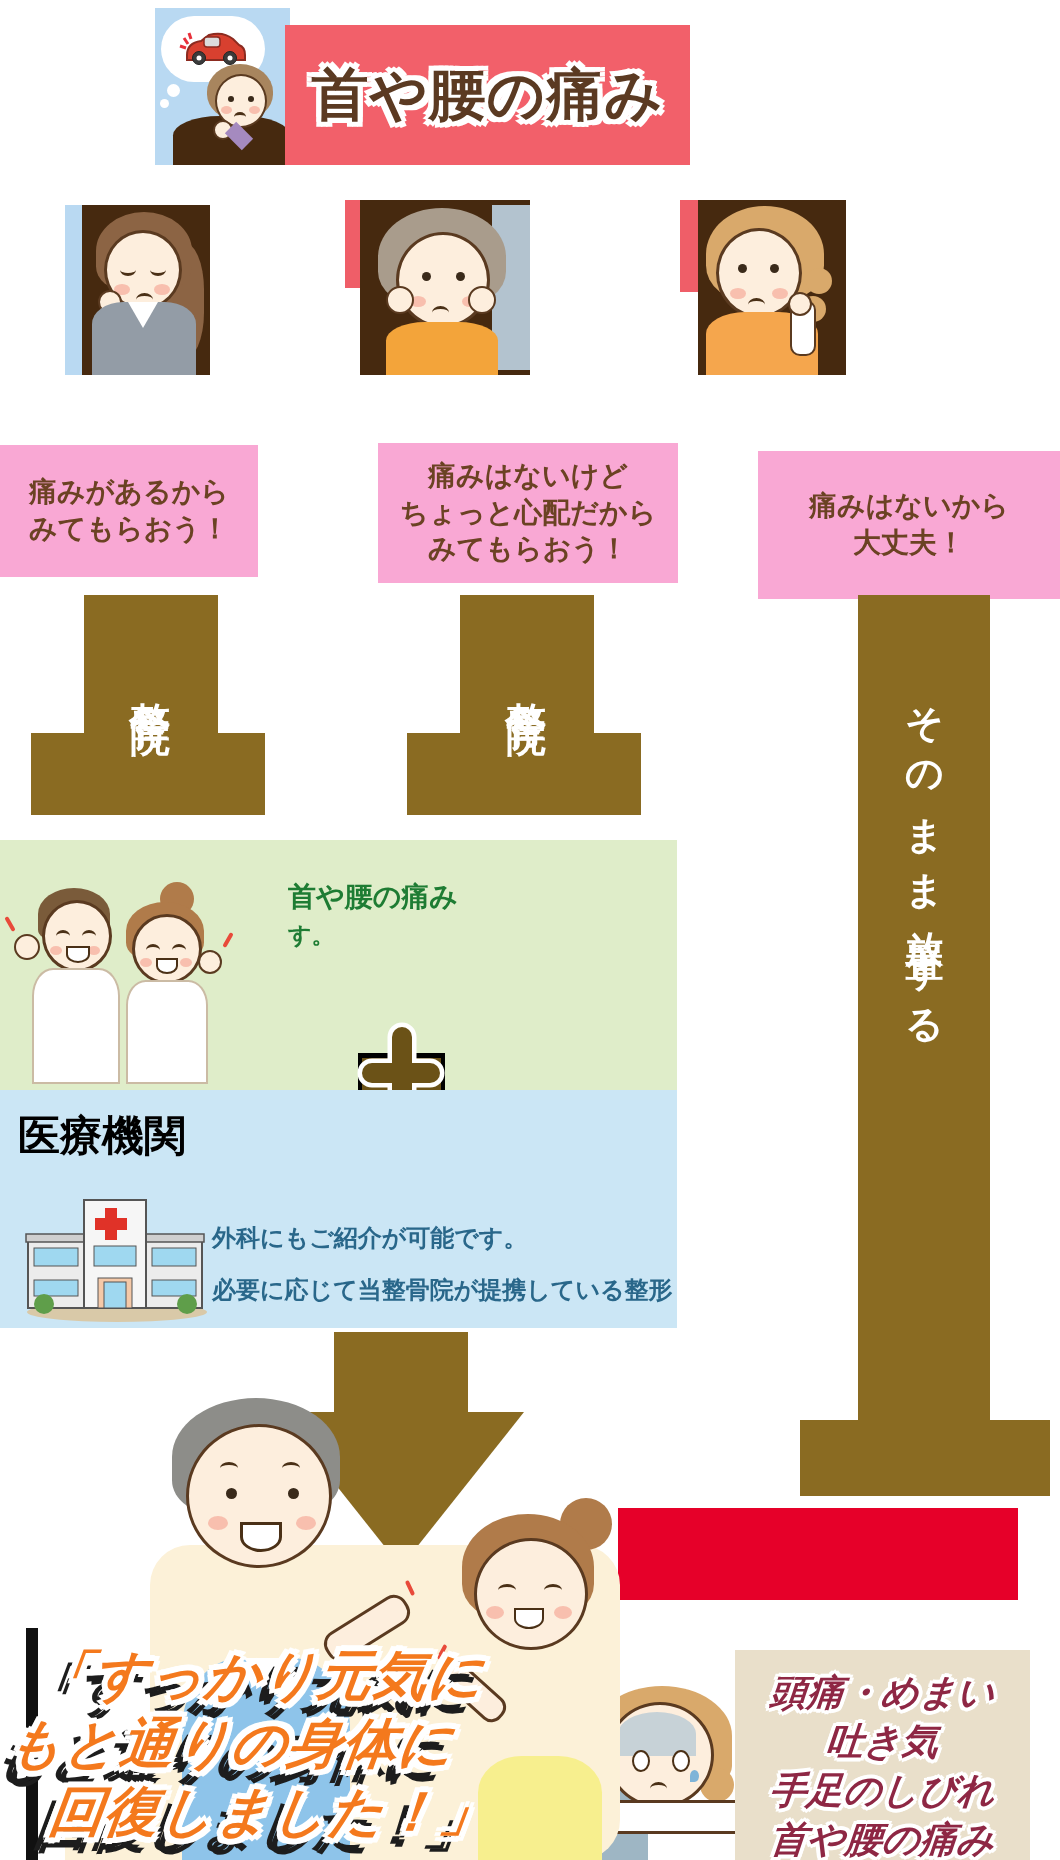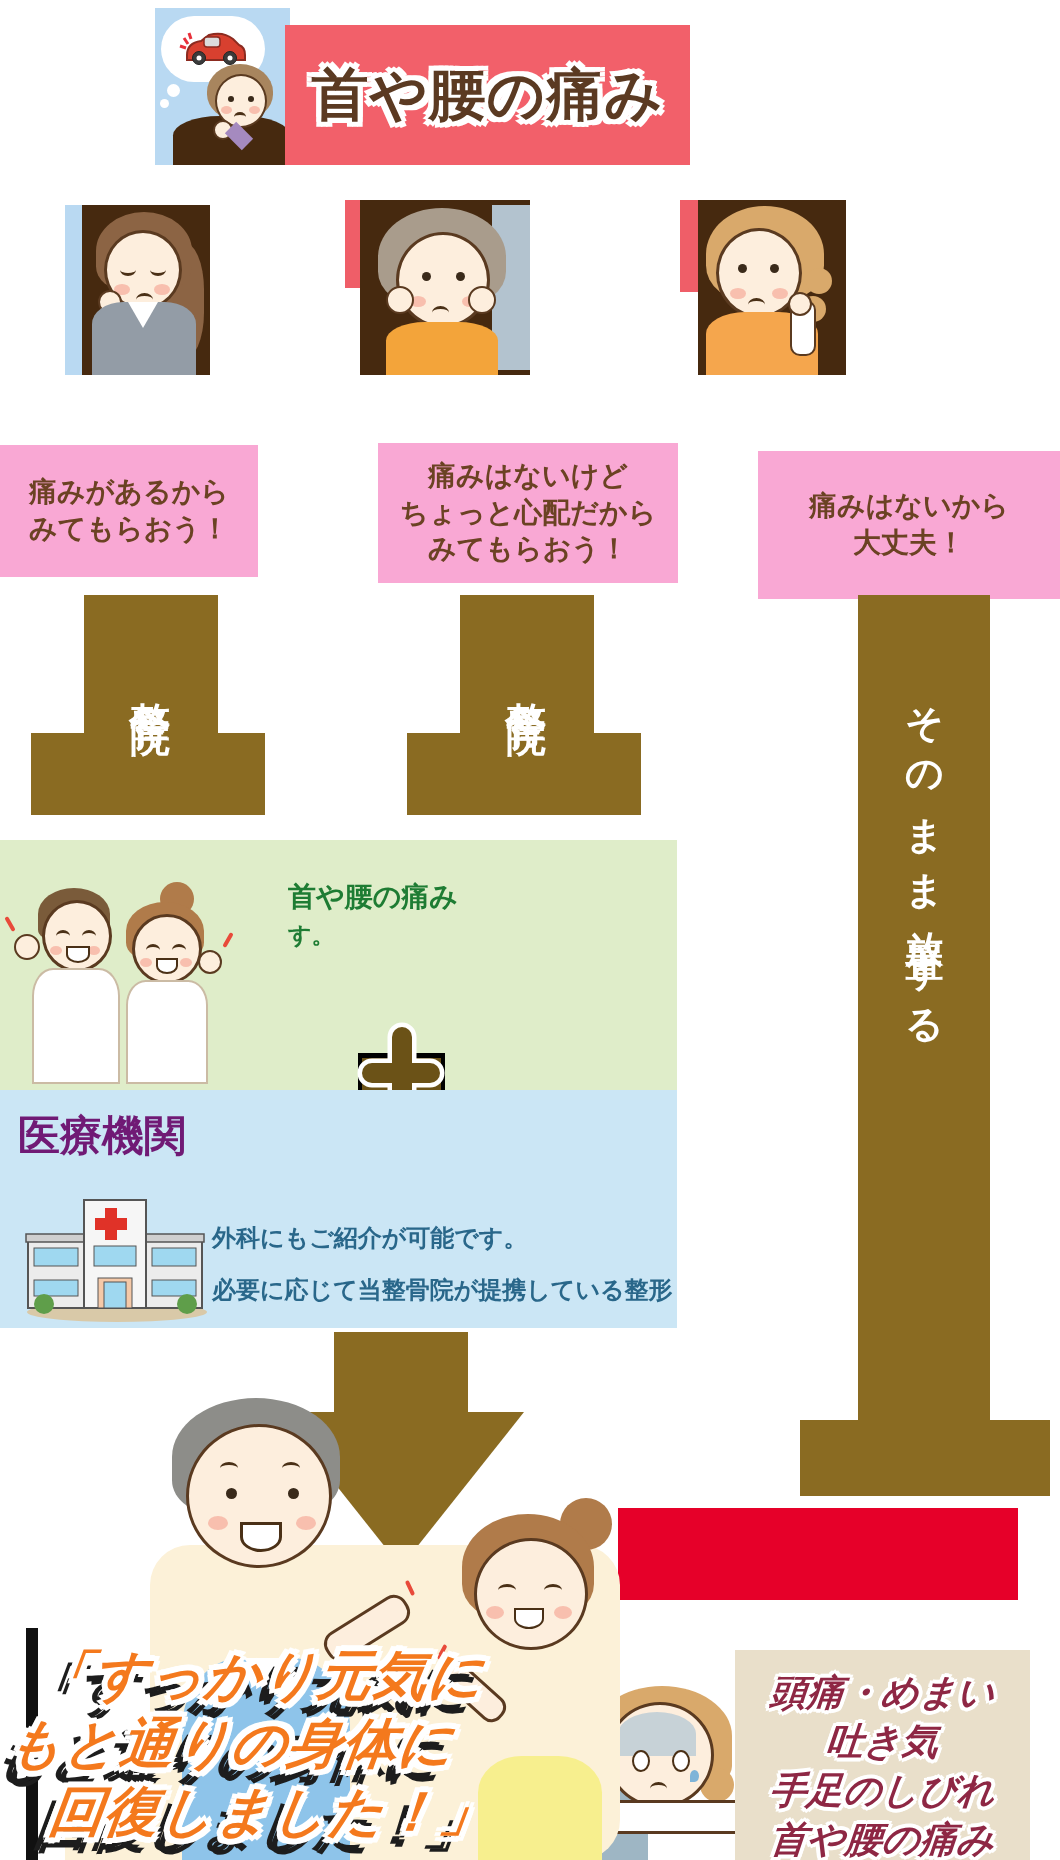--- a/index.html
+++ b/index.html
@@ -185,21 +185,21 @@
       <rect x="40" y="5" width="20" height="92" rx="10"></rect>
       <rect x="10" y="41" width="78" height="20" rx="10"></rect>
     </g>
     <g fill="#6b5217">
       <rect x="40" y="5" width="20" height="92" rx="10"></rect>
       <rect x="10" y="41" width="78" height="20" rx="10"></rect>
     </g>
   </svg>
 
   <div class="abs" style="left:0;top:1090px;width:677px;height:238px;background:#cbe6f5;"></div>
-  <div class="abs" style="left:18px;top:1108px;font-size:42px;font-weight:bold;color:#701a75;">医療機関</div>
+  <div class="abs" style="left:18px;top:1108px;font-size:42px;font-weight:bold;color:#000000;">医療機関</div>
   <svg class="abs" style="left:22px;top:1182px;" width="185" height="142" viewBox="0 0 185 142">
     <ellipse cx="95" cy="130" rx="90" ry="10" fill="#d9c9a8"></ellipse>
     <rect x="6" y="58" width="56" height="68" fill="#ececec" stroke="#555" stroke-width="2"></rect>
     <rect x="124" y="58" width="56" height="68" fill="#ececec" stroke="#555" stroke-width="2"></rect>
     <rect x="4" y="52" width="60" height="8" fill="#cfcfcf" stroke="#555" stroke-width="1.5"></rect>
     <rect x="122" y="52" width="60" height="8" fill="#cfcfcf" stroke="#555" stroke-width="1.5"></rect>
     <rect x="12" y="66" width="44" height="18" fill="#9fd8f0" stroke="#555"></rect>
     <rect x="130" y="66" width="44" height="18" fill="#9fd8f0" stroke="#555"></rect>
     <rect x="12" y="98" width="44" height="16" fill="#9fd8f0" stroke="#555"></rect>
     <rect x="130" y="98" width="44" height="16" fill="#9fd8f0" stroke="#555"></rect>

